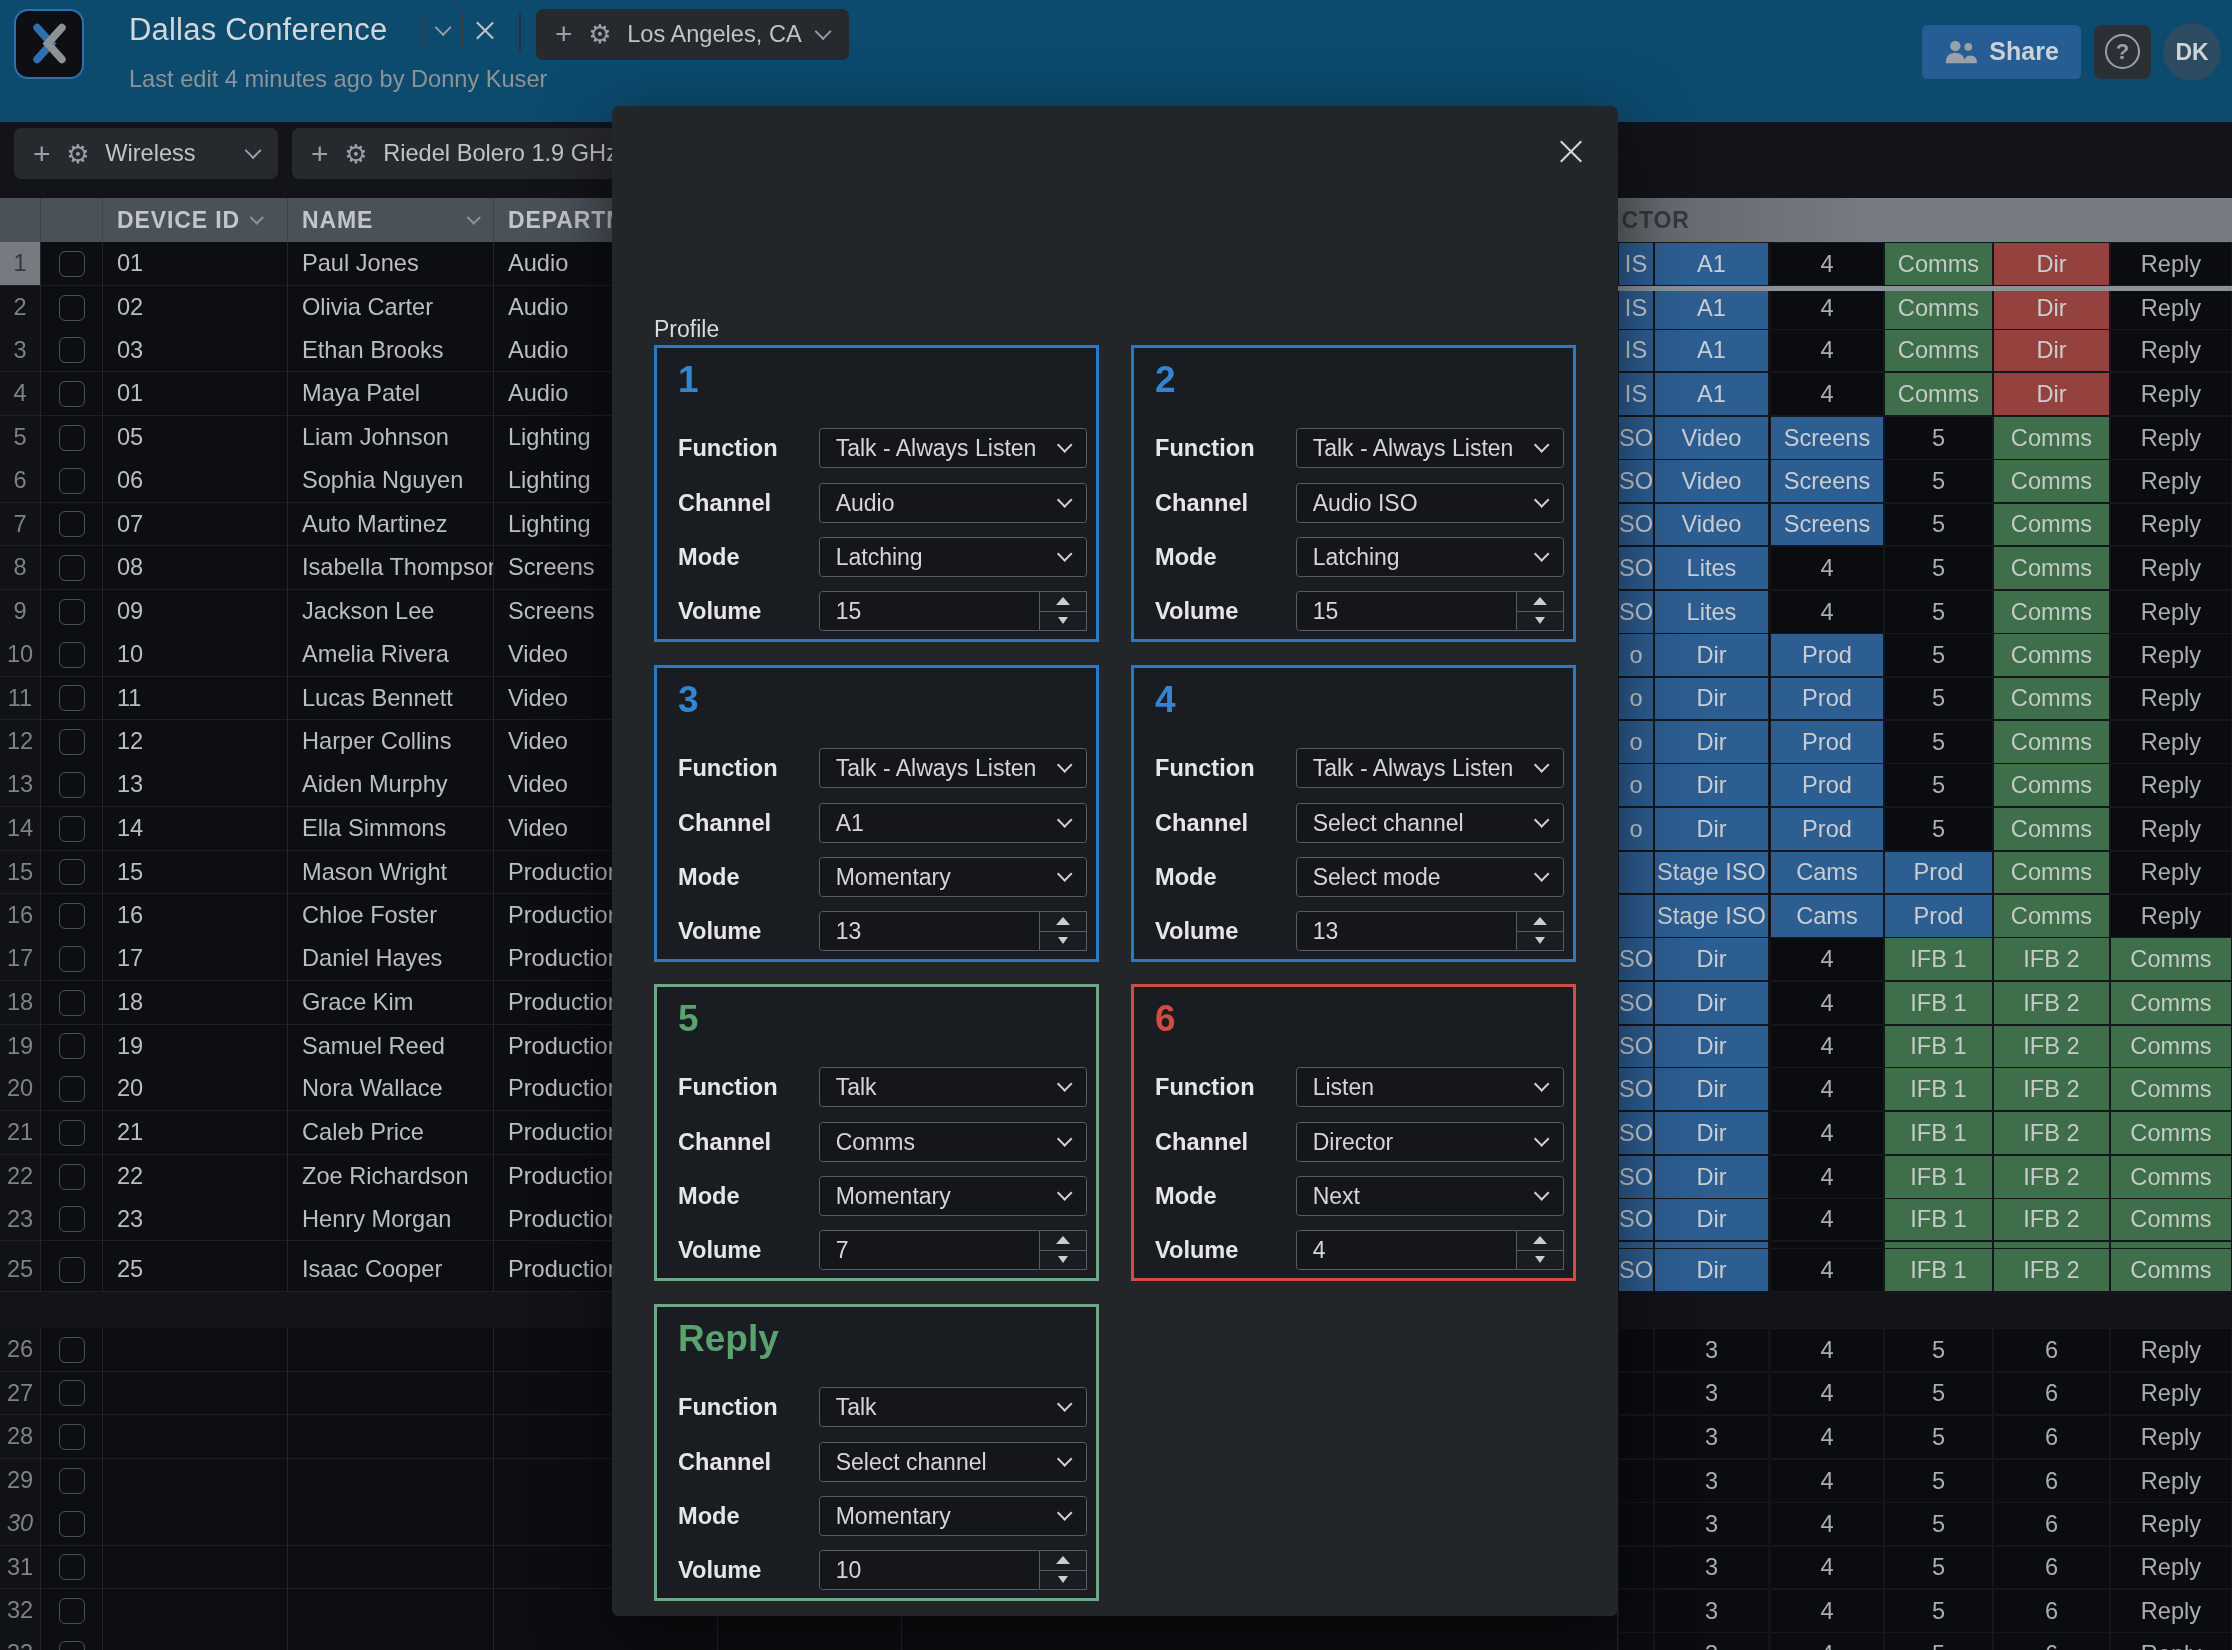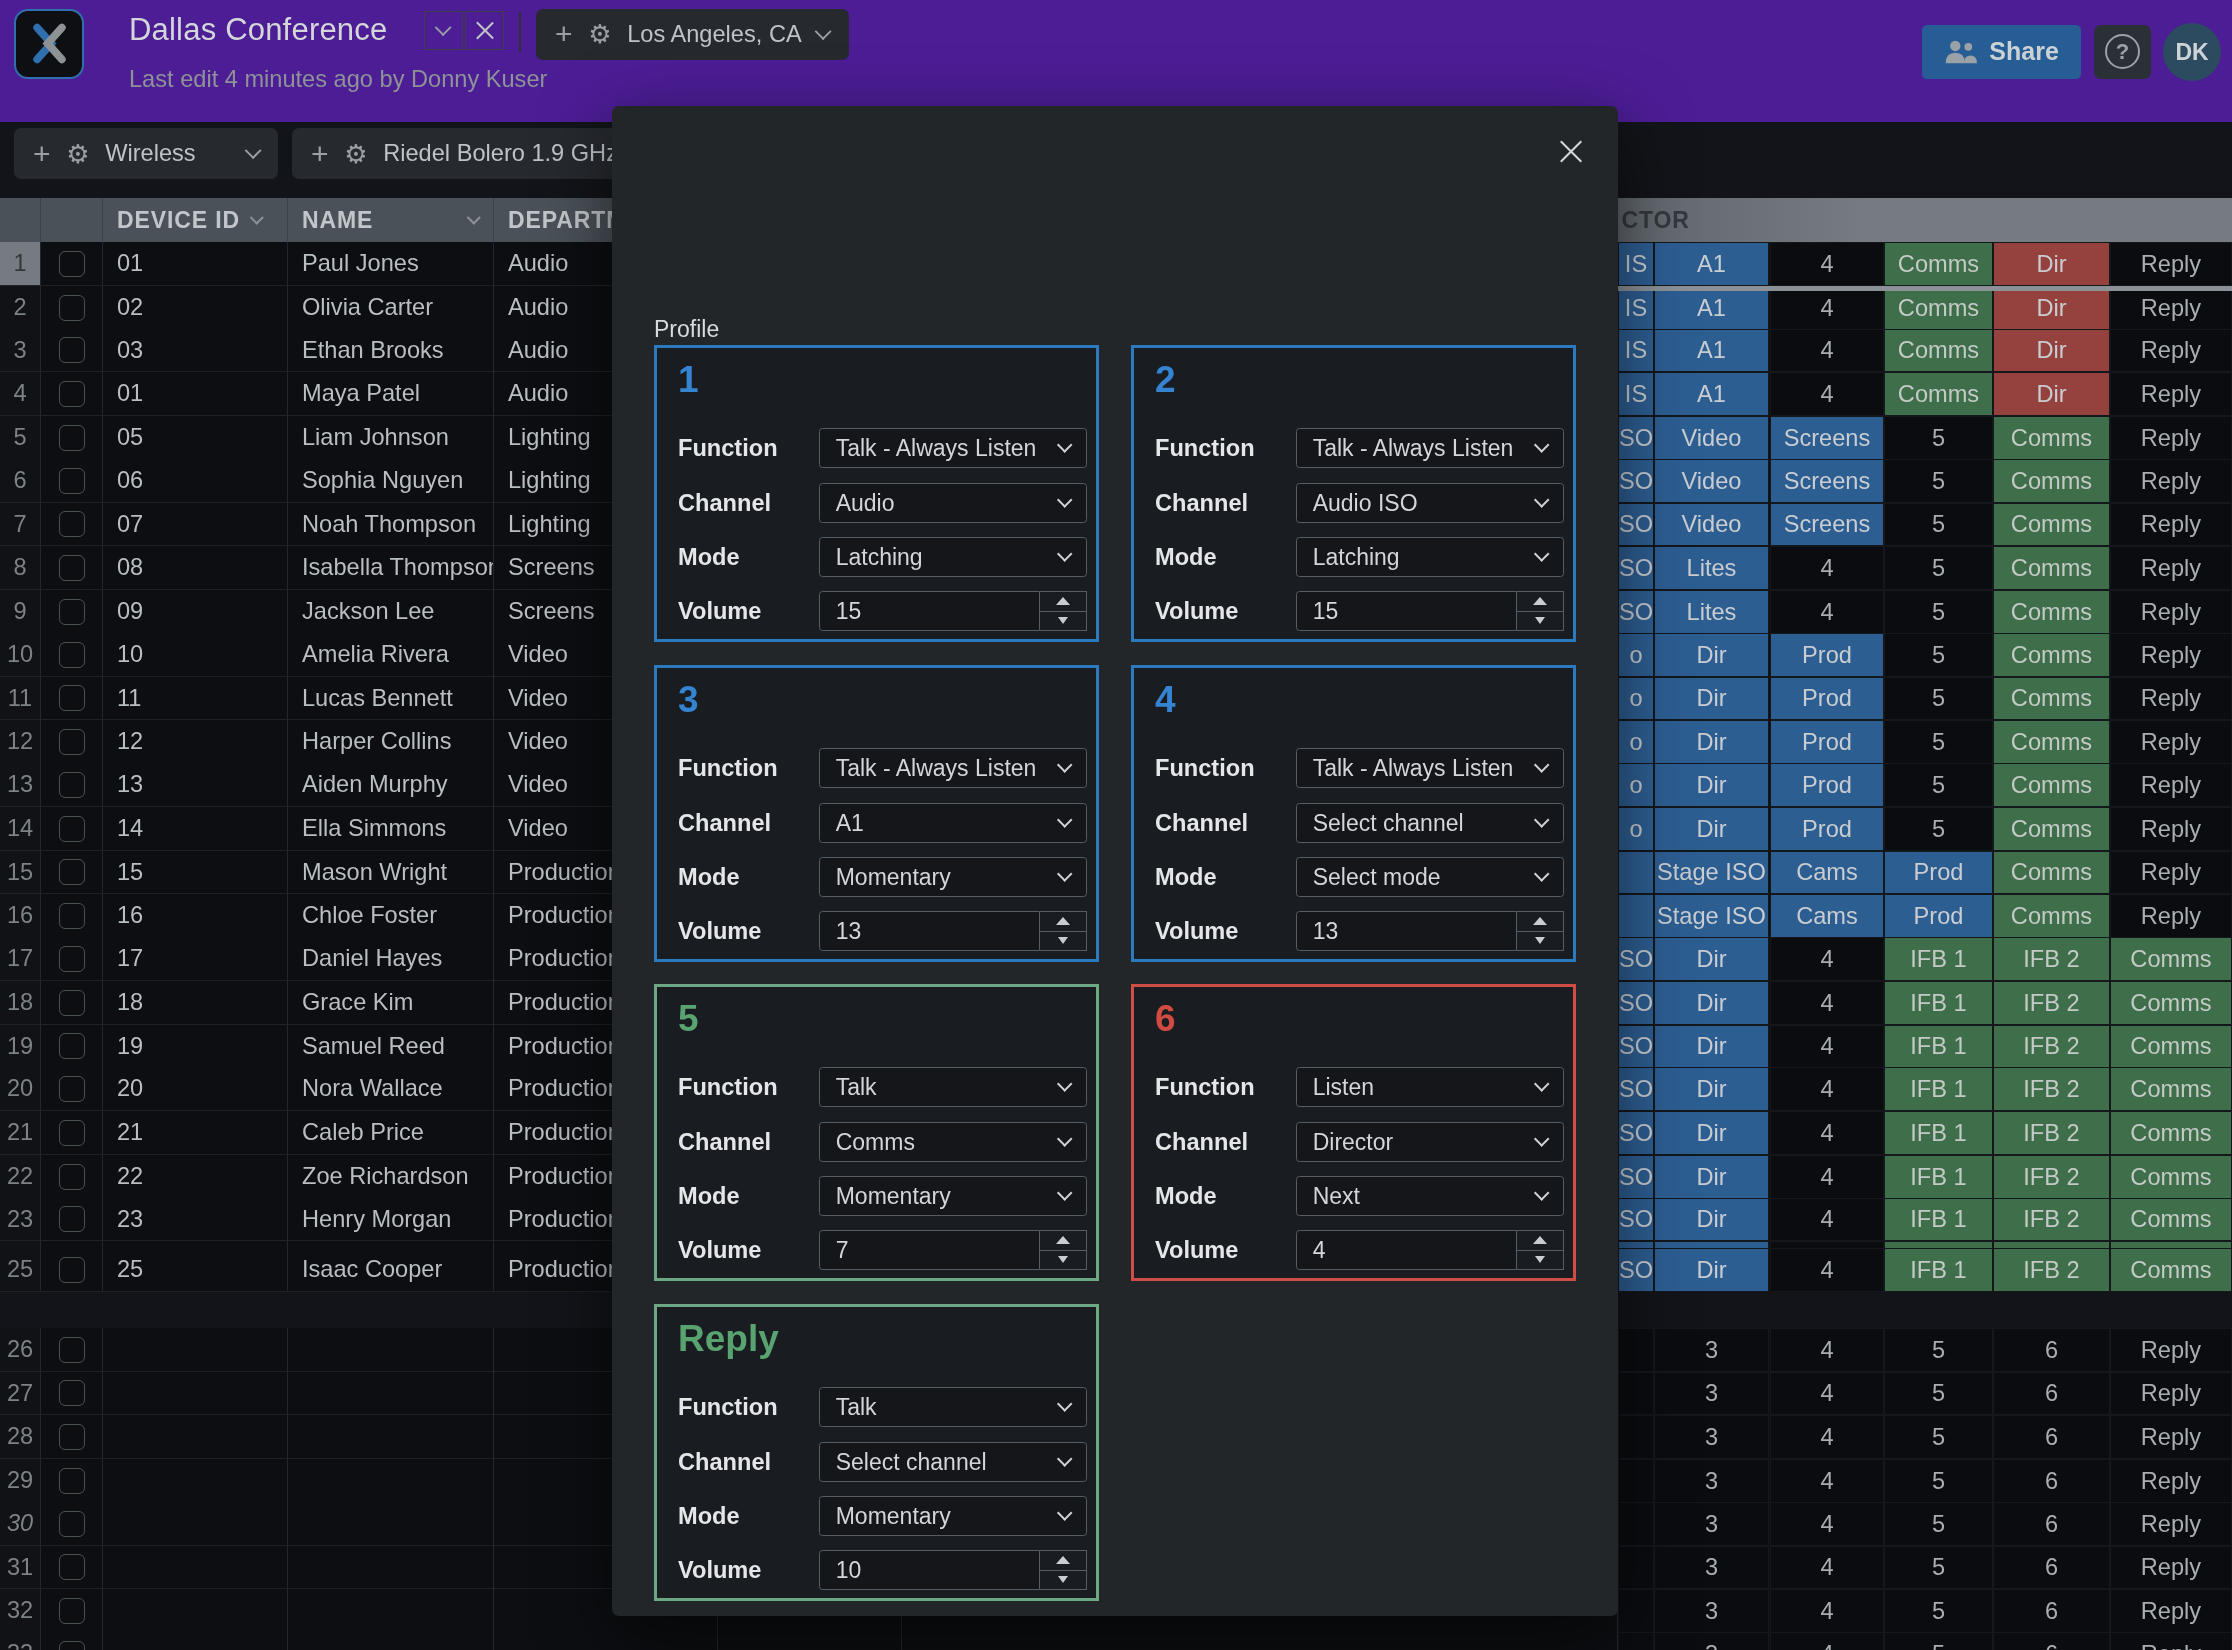--- a/index.html
+++ b/index.html
@@ -1,21 +1,21 @@
 <!DOCTYPE html>
 <html style="font-size:14px"><head>
 <meta charset="utf-8">
 <style>
   * { margin:0; padding:0; box-sizing:border-box; }
   html,body { background:#000; }
   body { font-family:"Liberation Sans", sans-serif; }
   #app { position:relative; width:2232px; height:1651px; background:#121419; overflow:hidden; }
 
   
-  .topbar { position:absolute; left:0; top:0; width:2232px; height:122px; background:#4c1d95; z-index:4; }
+  .topbar { position:absolute; left:0; top:0; width:2232px; height:122px; background:#0c4a6e; z-index:4; }
   .logo { position:absolute; left:14px; top:8.7px; width:70px; height:70px; border:2.6px solid #2f6fae; border-radius:14px; background:#0d0f12; display:flex; align-items:center; justify-content:center; }
   .doc-title { position:absolute; left:129px; top:12.2px; font-size:31px; font-weight:500; color:#d4d7d9; letter-spacing:0.2px; }
   .doc-subtitle { position:absolute; left:129px; top:66px; font-size:23.6px; color:#8e9398; }
   .title-btn { position:absolute; top:10.5px; width:39px; height:39px; border:0.9px solid #3b4046; display:flex; align-items:center; justify-content:center; color:#c0c4c8; background:transparent; }
   .title-btn.dd { left:424px; }
   .title-btn.cl { left:465px; }
   .tb-divider { position:absolute; left:519px; top:12.2px; width:1.7px; height:40px; background:#2c3136; }
   .chip { position:absolute; height:51px; background:#26292e; border-radius:7px; display:flex; align-items:center; gap:15.7px; padding:0 19px; color:#bfc3c7; font-size:23.6px; white-space:nowrap; }
   .chip .plus { font-size:30px; font-weight:300; color:#9aa0a6; line-height:1; }
   .chip .gear { font-size:26px; color:#9aa0a6; line-height:1; }
@@ -202,21 +202,21 @@
         <div class="kcell dark" style="left: 1884px; width: 109px;">5</div>
         <div class="kcell green" style="left: 1993px; width: 117px;">Comms</div>
         <div class="kcell dark" style="left: 2110px; width: 122px;">Reply</div>
       </div>
       <div class="row" style="top: 503px; height: 43px;">
         <div class="cell numc" style="left: 0px; width: 41px;">7</div>
         <div class="cell cbc" style="left: 41px; width: 62px;">
           <div class="checkbox"></div>
         </div>
         <div class="cell " style="left: 103px; width: 185px;">07</div>
-        <div class="cell " style="left: 288px; width: 206px;">Noah Thompson</div>
+        <div class="cell " style="left: 288px; width: 206px;">Auto Martinez</div>
         <div class="cell " style="left: 494px; width: 224px;">Lighting</div>
         <div class="cell " style="left: 719px; width: 183px;"></div>
         <div class="cell " style="left: 902px; width: 716px;"></div>
         <div class="kcell blue" style="left: 1618px; width: 36px;">SO</div>
         <div class="kcell blue" style="left: 1654px; width: 115px;">Video</div>
         <div class="kcell blue" style="left: 1770px; width: 114px;">Screens</div>
         <div class="kcell dark" style="left: 1884px; width: 109px;">5</div>
         <div class="kcell green" style="left: 1993px; width: 117px;">Comms</div>
         <div class="kcell dark" style="left: 2110px; width: 122px;">Reply</div>
       </div>

